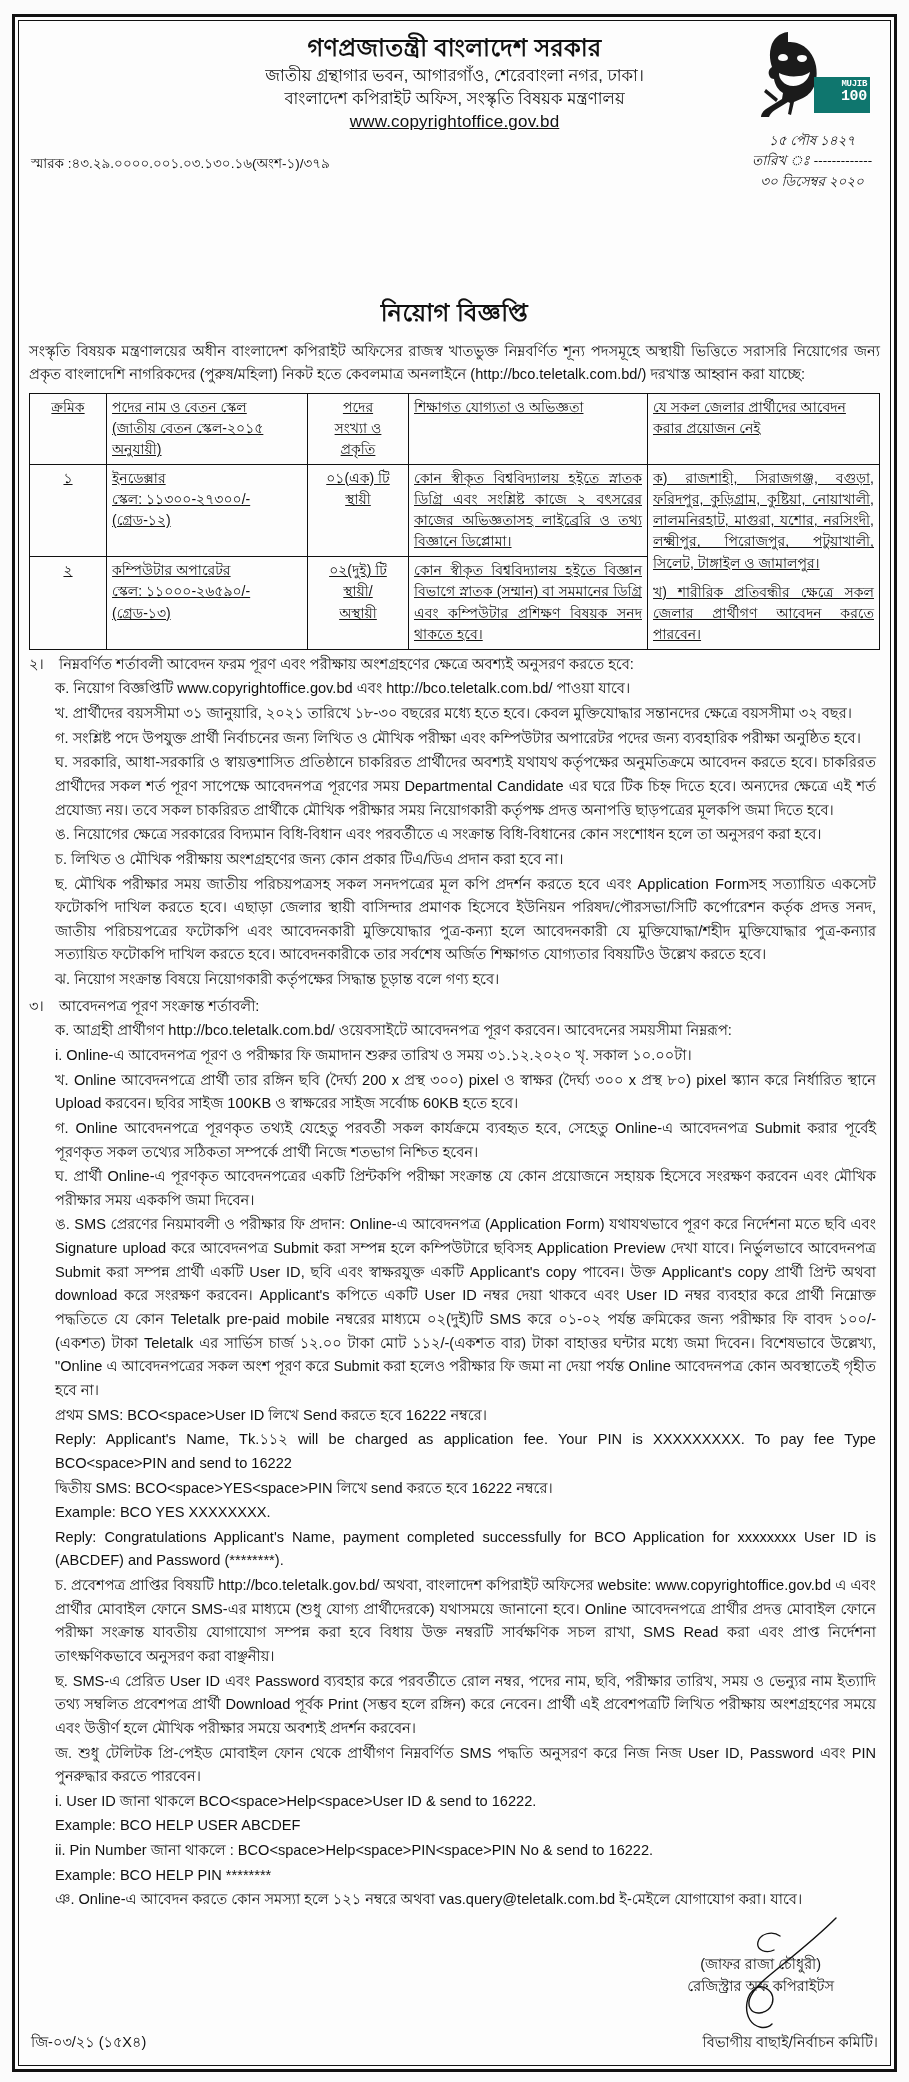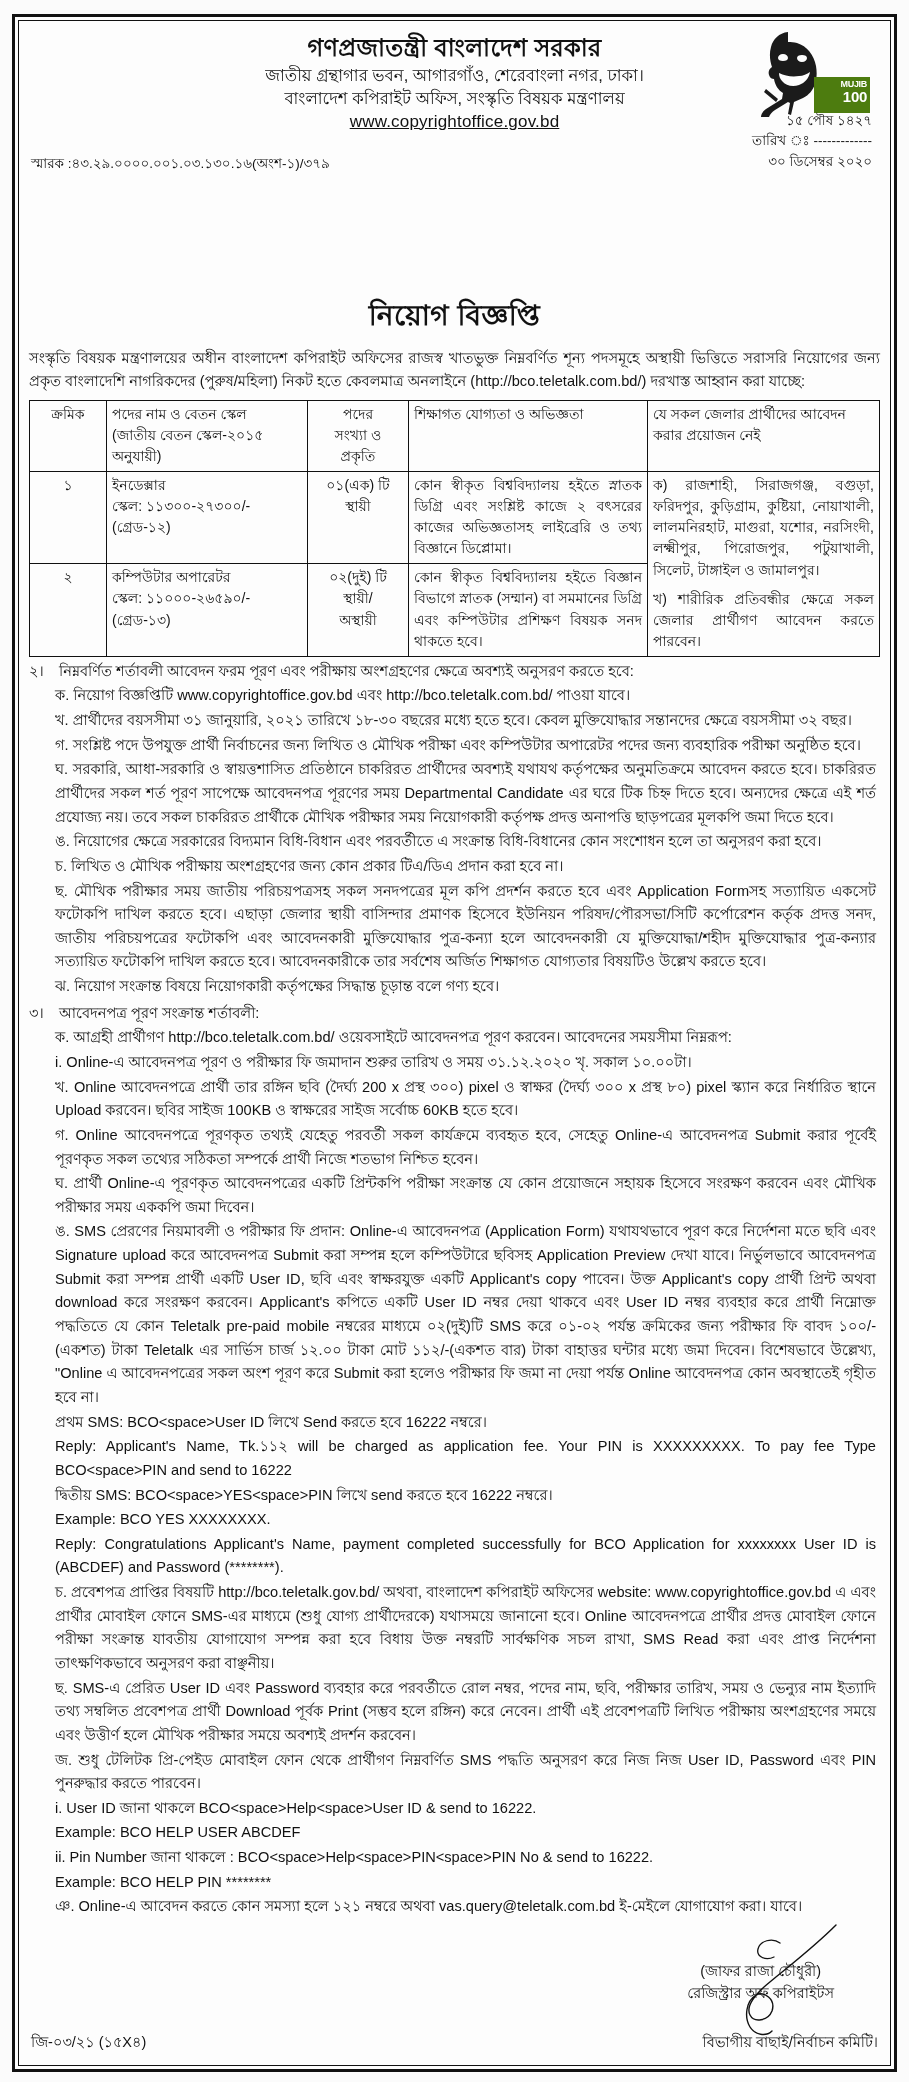--- a/index.html
+++ b/index.html
@@ -71,68 +71,70 @@
   }
   .mujib-art {
     position: absolute;
     left: 0; top: 0;
     width: 78px; height: 88px;
   }
   .mujib100 {
     position: absolute;
     right: 0; bottom: 8px;
     width: 56px; height: 36px;
-    background: #4d7c0f;
+    background: #0f766e;
     color: #fff;
     font-size: 9px;
     font-weight: bold;
     line-height: 1.0;
     text-align: right;
     padding: 3px 3px 0 0;
     box-sizing: border-box;
     letter-spacing: -.3px;
+    font-family: Liberation Mono, monospace;
   }
   .mujib100 b { display:block; font-size: 15px; line-height: 1; }
   .date-block {
     position: absolute;
     right: 8px;
-    top: 84px;
-    text-align: right;
+    top: 104px;
     font-size: 13.5px;
     line-height: 1.5;
+    font-style: italic;
   }
   .memo-line {
     position: absolute;
     left: 2px;
     top: 126px;
     font-size: 13.5px;
   }
   .header-spacer { height: 160px; }
 
   .notice-title {
     text-align: center;
-    font-size: 28px;
+    font-size: 24px;
     font-weight: bold;
     letter-spacing: .5px;
     margin: 2px 0 6px 0;
   }
 
   .intro {
     font-size: 14.6px;
     line-height: 1.62;
     text-align: justify;
     margin: 0 0 6px 0;
   }
 
   
   table.jobs {
     width: 100%;
     border-collapse: collapse;
     table-layout: fixed;
     margin: 2px 0 2px 0;
+    text-decoration: underline;
   }
   table.jobs th, table.jobs td {
     border: 1.4px solid #111;
     vertical-align: top;
     padding: 3px 5px;
     font-size: 14px;
     line-height: 1.52;
     font-weight: normal;
   }
   table.jobs th {

